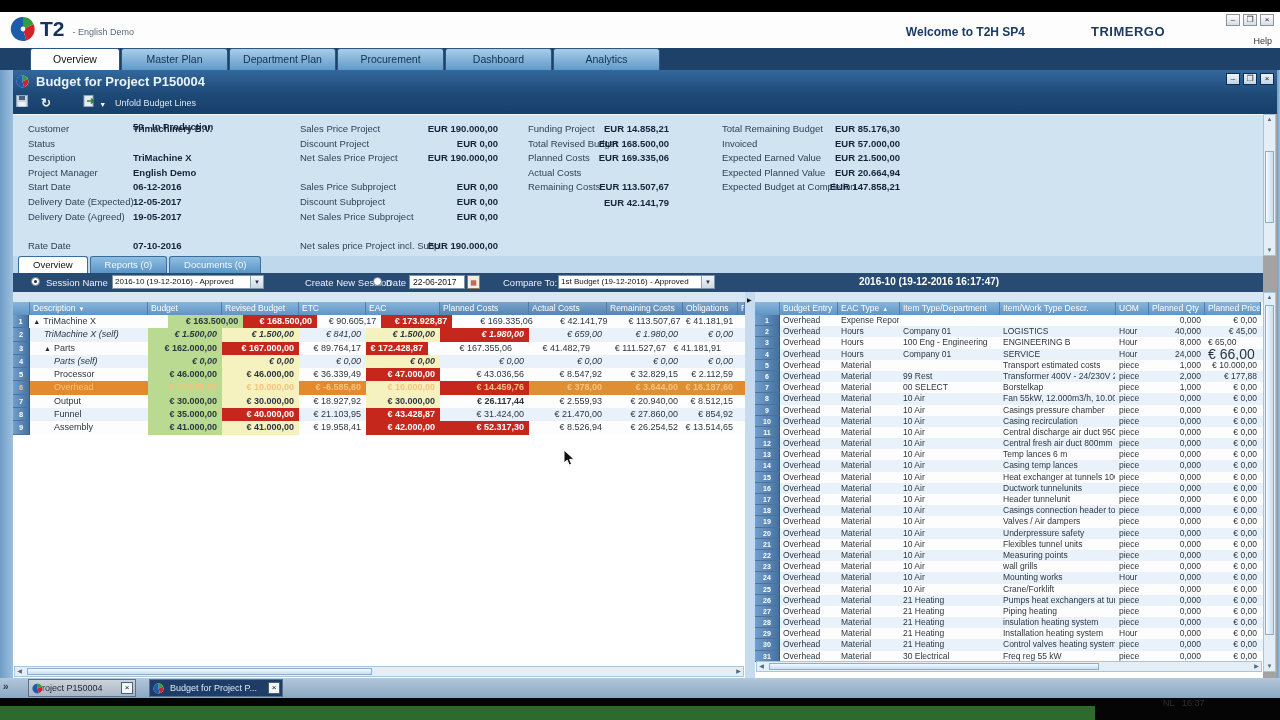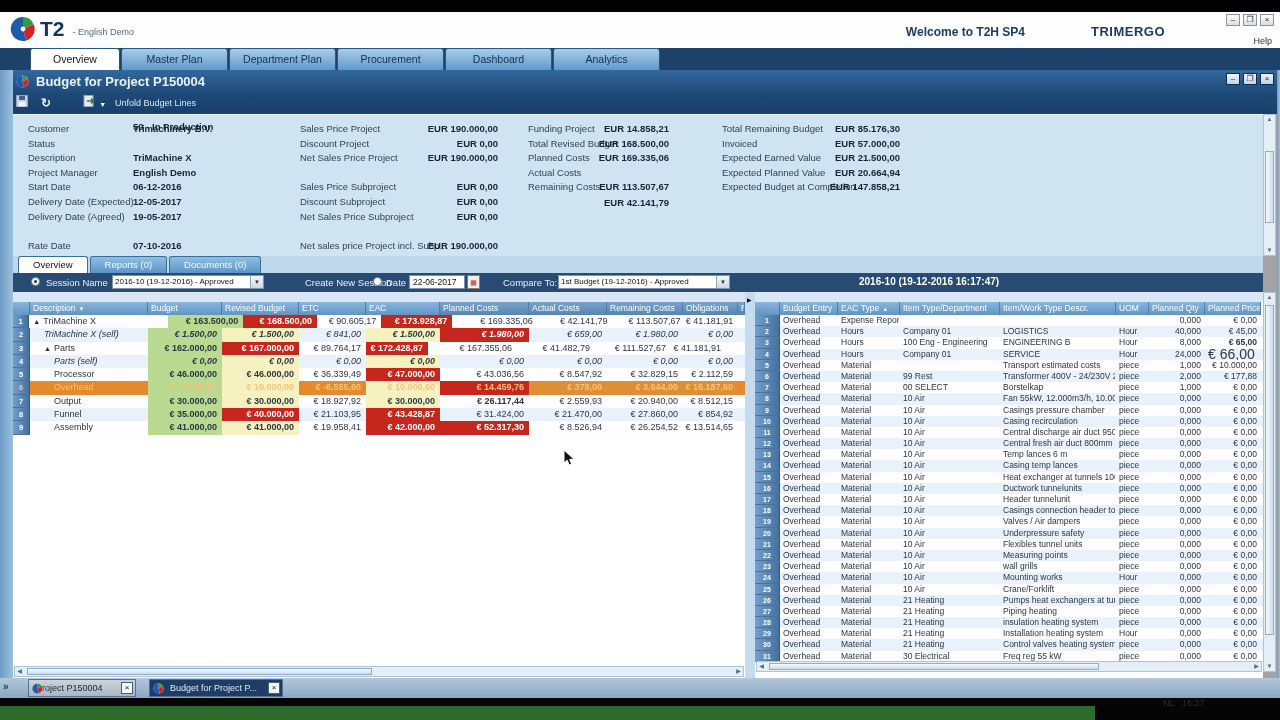--- a/index.html
+++ b/index.html
@@ -244,21 +244,21 @@
     <div class="combo" style="left:99px;width:152px;">
       <span>2016-10 (19-12-2016) - Approved</span>
       <span class="cbtn">▼</span>
     </div>
     <div class="sess-lbl" style="left:292px;">Create New Session</div>
     <div class="radio" style="left:360px;top:4px;"></div>
     <div class="sess-lbl" style="left:373px;">Date</div>
     <div class="date-input" style="left:396px;width:56px;">22-06-2017</div>
     <div class="cal-btn" style="left:454px;">▦</div>
     <div class="sess-lbl" style="left:490px;">Compare To:</div>
-    <div class="combo" style="left:545px;width:172px;">
+    <div class="combo" style="left:545px;width:157px;">
       <span>1st Budget (19-12-2016) - Approved</span>
       <span class="cbtn">▼</span>
     </div>
     <div class="right-title">2016-10 (19-12-2016 16:17:47)</div>
   </div>
 
   <div class="table-zone" style="left:13px;top:292px;width:732px;height:386px;">
     <div class="tz-topstrip"></div>
     <div class="thead" id="lt-head">
         <div class="th" style="width: 17px;"></div>
@@ -437,21 +437,21 @@
           <div class="td plain" style="width: 56px; font-size: 8.5px; line-height: 11.2px; padding-left: 3px; text-align: right; padding-right: 3px;">€ 45,00</div>
         </div>
         <div class="trow" style="height: 11.2px; background: rgb(253, 253, 254);">
           <div class="td num" style="width: 25px; font-size: 7px; line-height: 11.2px;">3</div>
           <div class="td plain" style="width: 58px; font-size: 8.5px; line-height: 11.2px; padding-left: 3px;">Overhead</div>
           <div class="td plain" style="width: 62px; font-size: 8.5px; line-height: 11.2px; padding-left: 3px;">Hours</div>
           <div class="td plain" style="width: 100px; font-size: 8.5px; line-height: 11.2px; padding-left: 3px;">100 Eng - Engineering</div>
           <div class="td plain" style="width: 116px; font-size: 8.5px; line-height: 11.2px; padding-left: 3px;">ENGINEERING B</div>
           <div class="td plain" style="width: 33px; font-size: 8.5px; line-height: 11.2px; padding-left: 3px;">Hour</div>
           <div class="td plain" style="width: 56px; font-size: 8.5px; line-height: 11.2px; padding-left: 3px; text-align: right; padding-right: 3px;">8,000</div>
-          <div class="td plain" style="width: 56px; font-size: 8.5px; line-height: 11.2px; padding-left: 3px; text-align: right; padding-right: 3px; font-weight: bold;">€ 65,00</div>
+          <div class="td plain" style="width: 56px; font-size: 8.5px; line-height: 11.2px; padding-left: 3px; text-align: left; padding-right: 3px;">€ 65,00</div>
         </div>
         <div class="trow" style="height: 11.2px; background: rgb(233, 242, 250);">
           <div class="td num" style="width: 25px; font-size: 7px; line-height: 11.2px;">4</div>
           <div class="td plain" style="width: 58px; font-size: 8.5px; line-height: 11.2px; padding-left: 3px;">Overhead</div>
           <div class="td plain" style="width: 62px; font-size: 8.5px; line-height: 11.2px; padding-left: 3px;">Hours</div>
           <div class="td plain" style="width: 100px; font-size: 8.5px; line-height: 11.2px; padding-left: 3px;">Company 01</div>
           <div class="td plain" style="width: 116px; font-size: 8.5px; line-height: 11.2px; padding-left: 3px;">SERVICE</div>
           <div class="td plain" style="width: 33px; font-size: 8.5px; line-height: 11.2px; padding-left: 3px;">Hour</div>
           <div class="td plain" style="width: 56px; font-size: 8.5px; line-height: 11.2px; padding-left: 3px; text-align: right; padding-right: 3px;">24,000</div>
           <div class="td plain" style="width: 56px; font-size: 14px; line-height: 11.2px; padding-left: 3px; padding-right: 3px;">€ 66,00</div>

